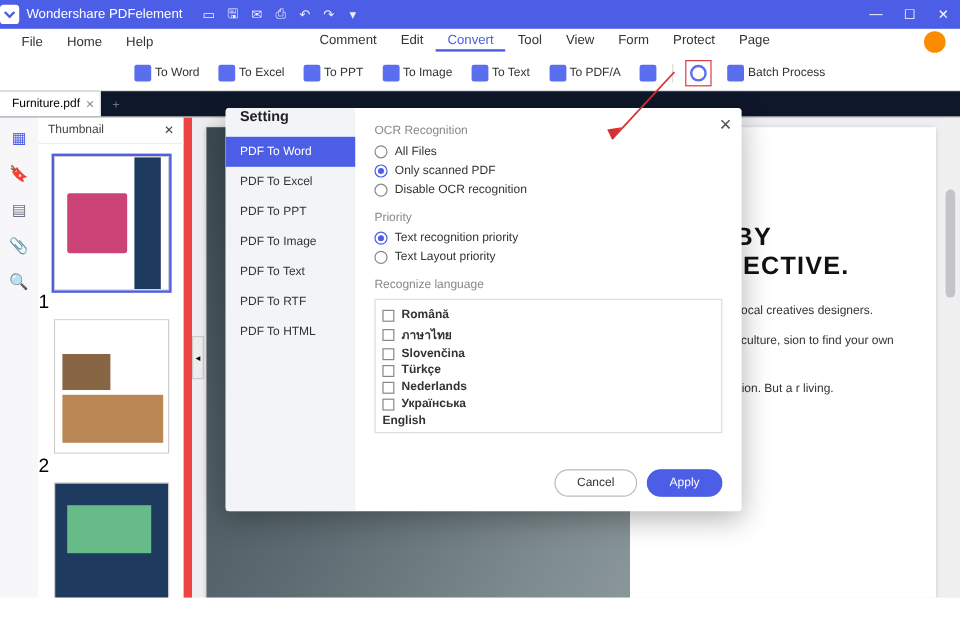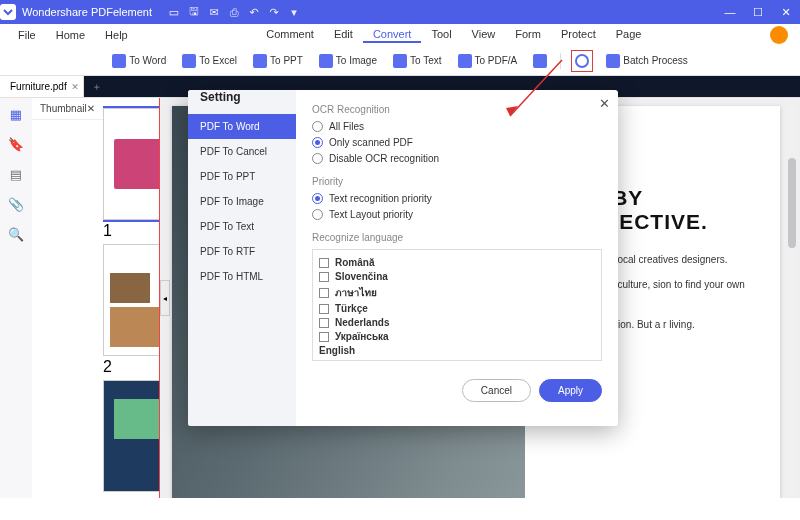--- a/index.html
+++ b/index.html
@@ -33,21 +33,21 @@
 .dtabs .dtab { padding:0 16px 0 10px; height:100%; display:flex; align-items:center; background:#fff; border-right:1px solid #e0e0e0; position:relative; }
 .dtabs .dtab .x { position:absolute; right:4px; font-size:9px; color:#888; cursor:pointer; }
 .dtabs .plus { padding:0 8px; color:#888; cursor:pointer; }
 
 
 .main { display:flex; height:calc(520px - 24px - 22px - 22px - 30px - 22px); }
 .sidetools { width:32px; background:#f7f7fa; display:flex; flex-direction:column; align-items:center; padding-top:8px; gap:14px; }
 .sidetools .st { width:16px; height:16px; color:#6b7280; cursor:pointer; display:flex; align-items:center; justify-content:center; font-size:13px; }
 .sidetools .st.active { color:#4b5ee5; }
 
-.thumbpanel { width:128px; background:#fff; border-right:1px solid #ef4444; display:flex; flex-direction:row; }
+.thumbpanel { width:128px; background:#fff; border-right:7px solid #ef4444; display:flex; flex-direction:column; }
 .thumbpanel .hdr { height:22px; display:flex; align-items:center; justify-content:space-between; padding:0 8px; font-size:10px; color:#444; border-bottom:1px solid #eee; }
 .thumbpanel .thumbs { flex:1; overflow:hidden; padding:6px 0; }
 .thumb { width:96px; margin:4px auto 2px; border:1px solid #ccc; background:#fff; position:relative; }
 .thumb.sel { outline:2px solid #4b5ee5; }
 .thumb .pg { height:110px; background:linear-gradient(#fff,#fff); position:relative; overflow:hidden; }
 
 .t1 .pg { background:#fff; }
 .t1 .pg::before { content:""; position:absolute; left:10px; top:30px; width:50px; height:50px; background:#c47; border-radius:2px; }
 .t1 .pg::after { content:""; position:absolute; right:6px; top:0; width:22px; height:110px; background:#1e3a5f; }
 .t2 .pg::before { content:""; position:absolute; left:6px; top:28px; width:40px; height:30px; background:#864; }
@@ -79,21 +79,21 @@
 .modal .body { flex:1; padding:14px 16px 10px; position:relative; font-size:10px; color:#333; }
 .modal .grp { margin-bottom:12px; }
 .modal .grp .gh { color:#888; font-size:10px; margin-bottom:6px; }
 .modal .radio { display:flex; align-items:center; gap:6px; margin:5px 0; cursor:pointer; }
 .modal .radio .r { width:11px; height:11px; border:1px solid #888; border-radius:50%; position:relative; }
 .modal .radio.sel .r { border-color:#4b5ee5; }
 .modal .radio.sel .r::after { content:""; position:absolute; left:2px; top:2px; width:5px; height:5px; background:#4b5ee5; border-radius:50%; }
 .modal .langbox { border:1px solid #ddd; height:112px; overflow-y:auto; padding:4px 6px;font-weight:bold; }
 .modal .lang { display:flex; align-items:center; gap:6px; margin:3px 0; cursor:pointer; }
 .modal .lang .cb { width:10px; height:10px; border:1px solid #888; }
-.modal .btns { position:absolute; right:16px; bottom:24px; display:flex; gap:8px; }
+.modal .btns { position:absolute; right:16px; bottom:12px; display:flex; gap:8px; }
 .modal .btn { padding:5px 18px; border-radius:12px; font-size:10px; cursor:pointer; border:1px solid #bbb; background:#fff; }
 .modal .btn.primary { background:#4b5ee5; color:#fff; border-color:#4b5ee5; }
 
 
 .arrow { position:absolute; pointer-events:none; }
 </style>
 </head>
 <body>
 
 <div class="titlebar">
@@ -225,21 +225,21 @@
         <div class="thumb"></div>
       </div>
   </div>
 </div>
 
 <div class="modal">
   <span class="close">✕</span>
   <div class="side">
     <h3>Setting</h3>
     <div class="opt active">PDF To Word</div>
-    <div class="opt">PDF To Cancel</div>
+    <div class="opt">PDF To Excel</div>
     <div class="opt">PDF To PPT</div>
     <div class="opt">PDF To Image</div>
     <div class="opt">PDF To Text</div>
     <div class="opt">PDF To RTF</div>
     <div class="opt">PDF To HTML</div>
   </div>
   <div class="body">
     <div class="grp">
       <div class="gh">OCR Recognition</div>
       <div class="radio">
@@ -268,25 +268,25 @@
     </div>
     <div class="grp" style="margin-bottom:4px;">
       <div class="gh">Recognize language</div>
       <div class="langbox">
         <div class="lang">
             <span class="cb"></span>
             <span>Română</span>
           </div>
         <div class="lang">
             <span class="cb"></span>
+            <span>ภาษาไทย</span>
+          </div>
+        <div class="lang">
+            <span class="cb"></span>
             <span>Slovenčina</span>
-          </div>
-        <div class="lang">
-            <span class="cb"></span>
-            <span>ภาษาไทย</span>
           </div>
         <div class="lang">
             <span class="cb"></span>
             <span>Türkçe</span>
           </div>
         <div class="lang">
             <span class="cb"></span>
             <span>Nederlands</span>
           </div>
         <div class="lang">

